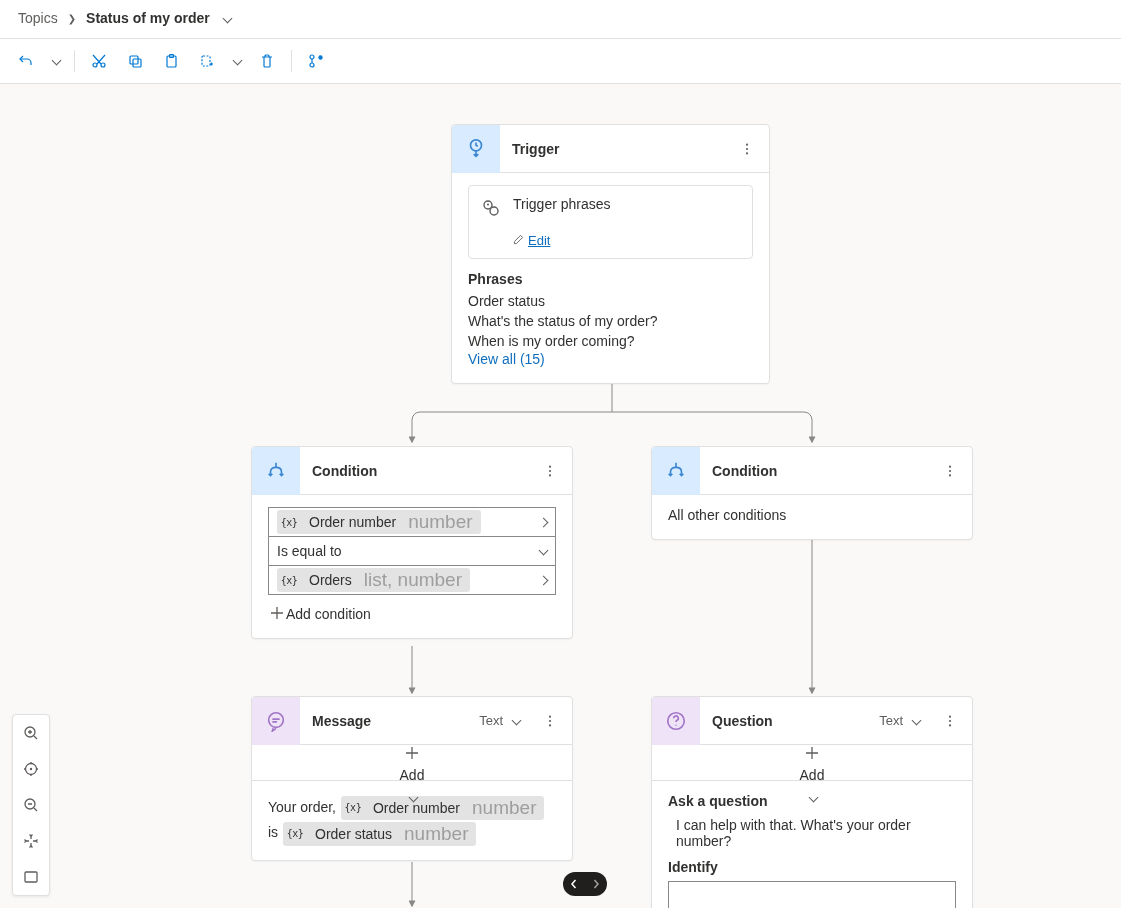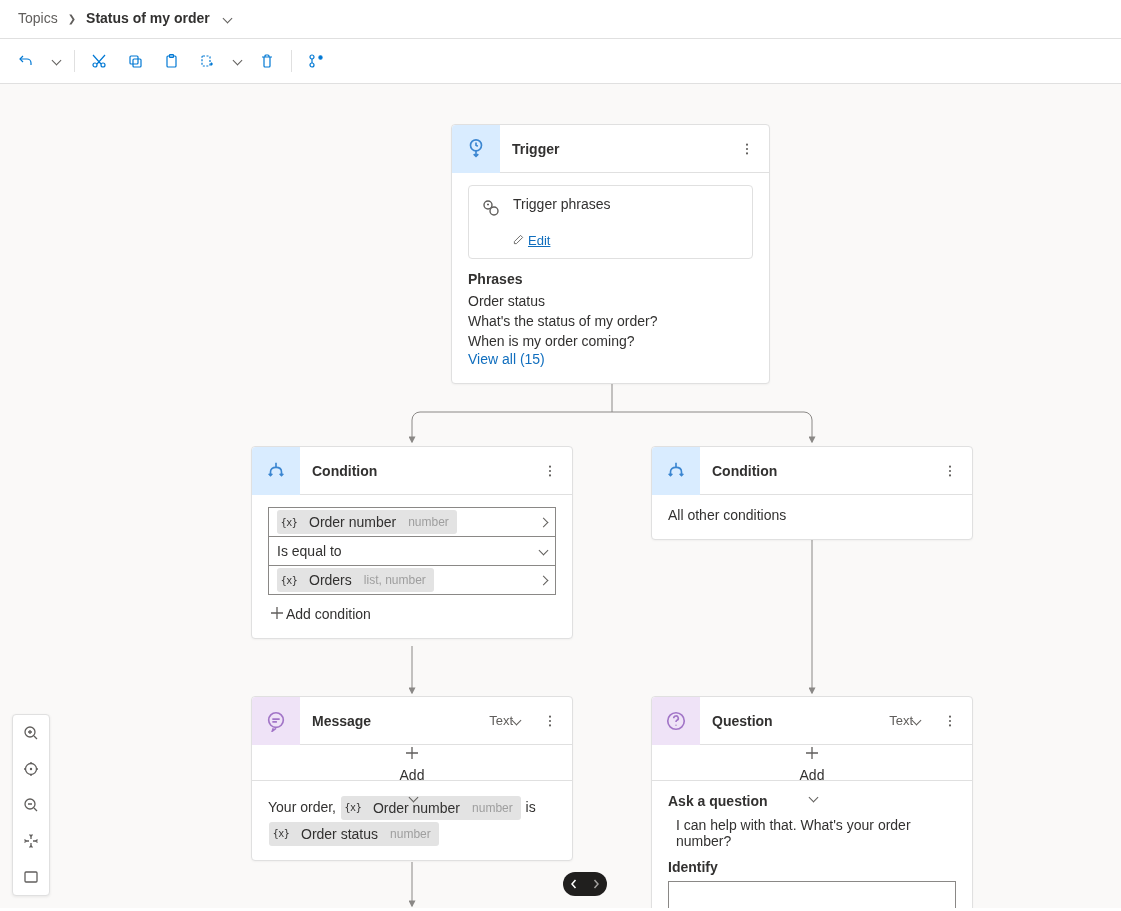--- a/index.html
+++ b/index.html
@@ -74,21 +74,21 @@
   .icon-box.blue { background: var(--blue-light); color: var(--blue-icon); }
   .icon-box.purple { background: var(--purple-light); color: var(--purple-icon); }
   .icon-box svg { width: 22px; height: 22px; }
   .node-title { font-weight: 600; flex: 1; }
   .node-more {
     width: 24px; height: 24px; display: flex; align-items: center;
     justify-content: center; cursor: pointer; color: #605e5c;
     border-radius: 2px;
   }
   .node-format {
-    display: flex; align-items: flex-end; gap: 0; color: #605e5c;
+    display: flex; align-items: flex-end; gap: 10px; color: #605e5c;
     cursor: pointer; font-size: 13px; margin-right: 6px;
   }
   .node-body { padding: 12px 16px 16px; }
 
   
   .inner-card {
     border: 1px solid var(--border); border-radius: 4px;
     padding: 10px 12px; display: flex; gap: 12px; align-items: flex-start;
   }
   .inner-card .ic-icon { color: #605e5c; margin-top: 2px; }
@@ -113,21 +113,21 @@
     display: inline-flex; align-items: center; gap: 6px;
     background: var(--chip-bg); border-radius: 3px; padding: 2px 2px 2px 2px;
     height: 24px;
   }
   .var-chip .vicon {
     width: 20px; height: 20px; display: inline-flex;
     align-items: center; justify-content: center; font-size: 10px;
     font-family: Consolas, monospace; letter-spacing: -0.5px;
   }
   .var-chip .vname { padding: 0 4px; }
-  .var-type { color: #9e9e9e; font-size: 12px; padding: 0 6px 0 2px; }
+  .var-type { color: #9e9e9e; font-size: 19px; padding: 0 6px 0 2px; }
   .field .chev { color: #605e5c; font-size: 10px; }
   .add-row {
     display: flex; align-items: flex-end; padding: 10px 0 0;
     color: var(--text); cursor: pointer;
   }
   .plus-icon {
     width: 18px; height: 18px; color: #605e5c; display: inline-flex;
     align-items: center; justify-content: center;
   }
 

